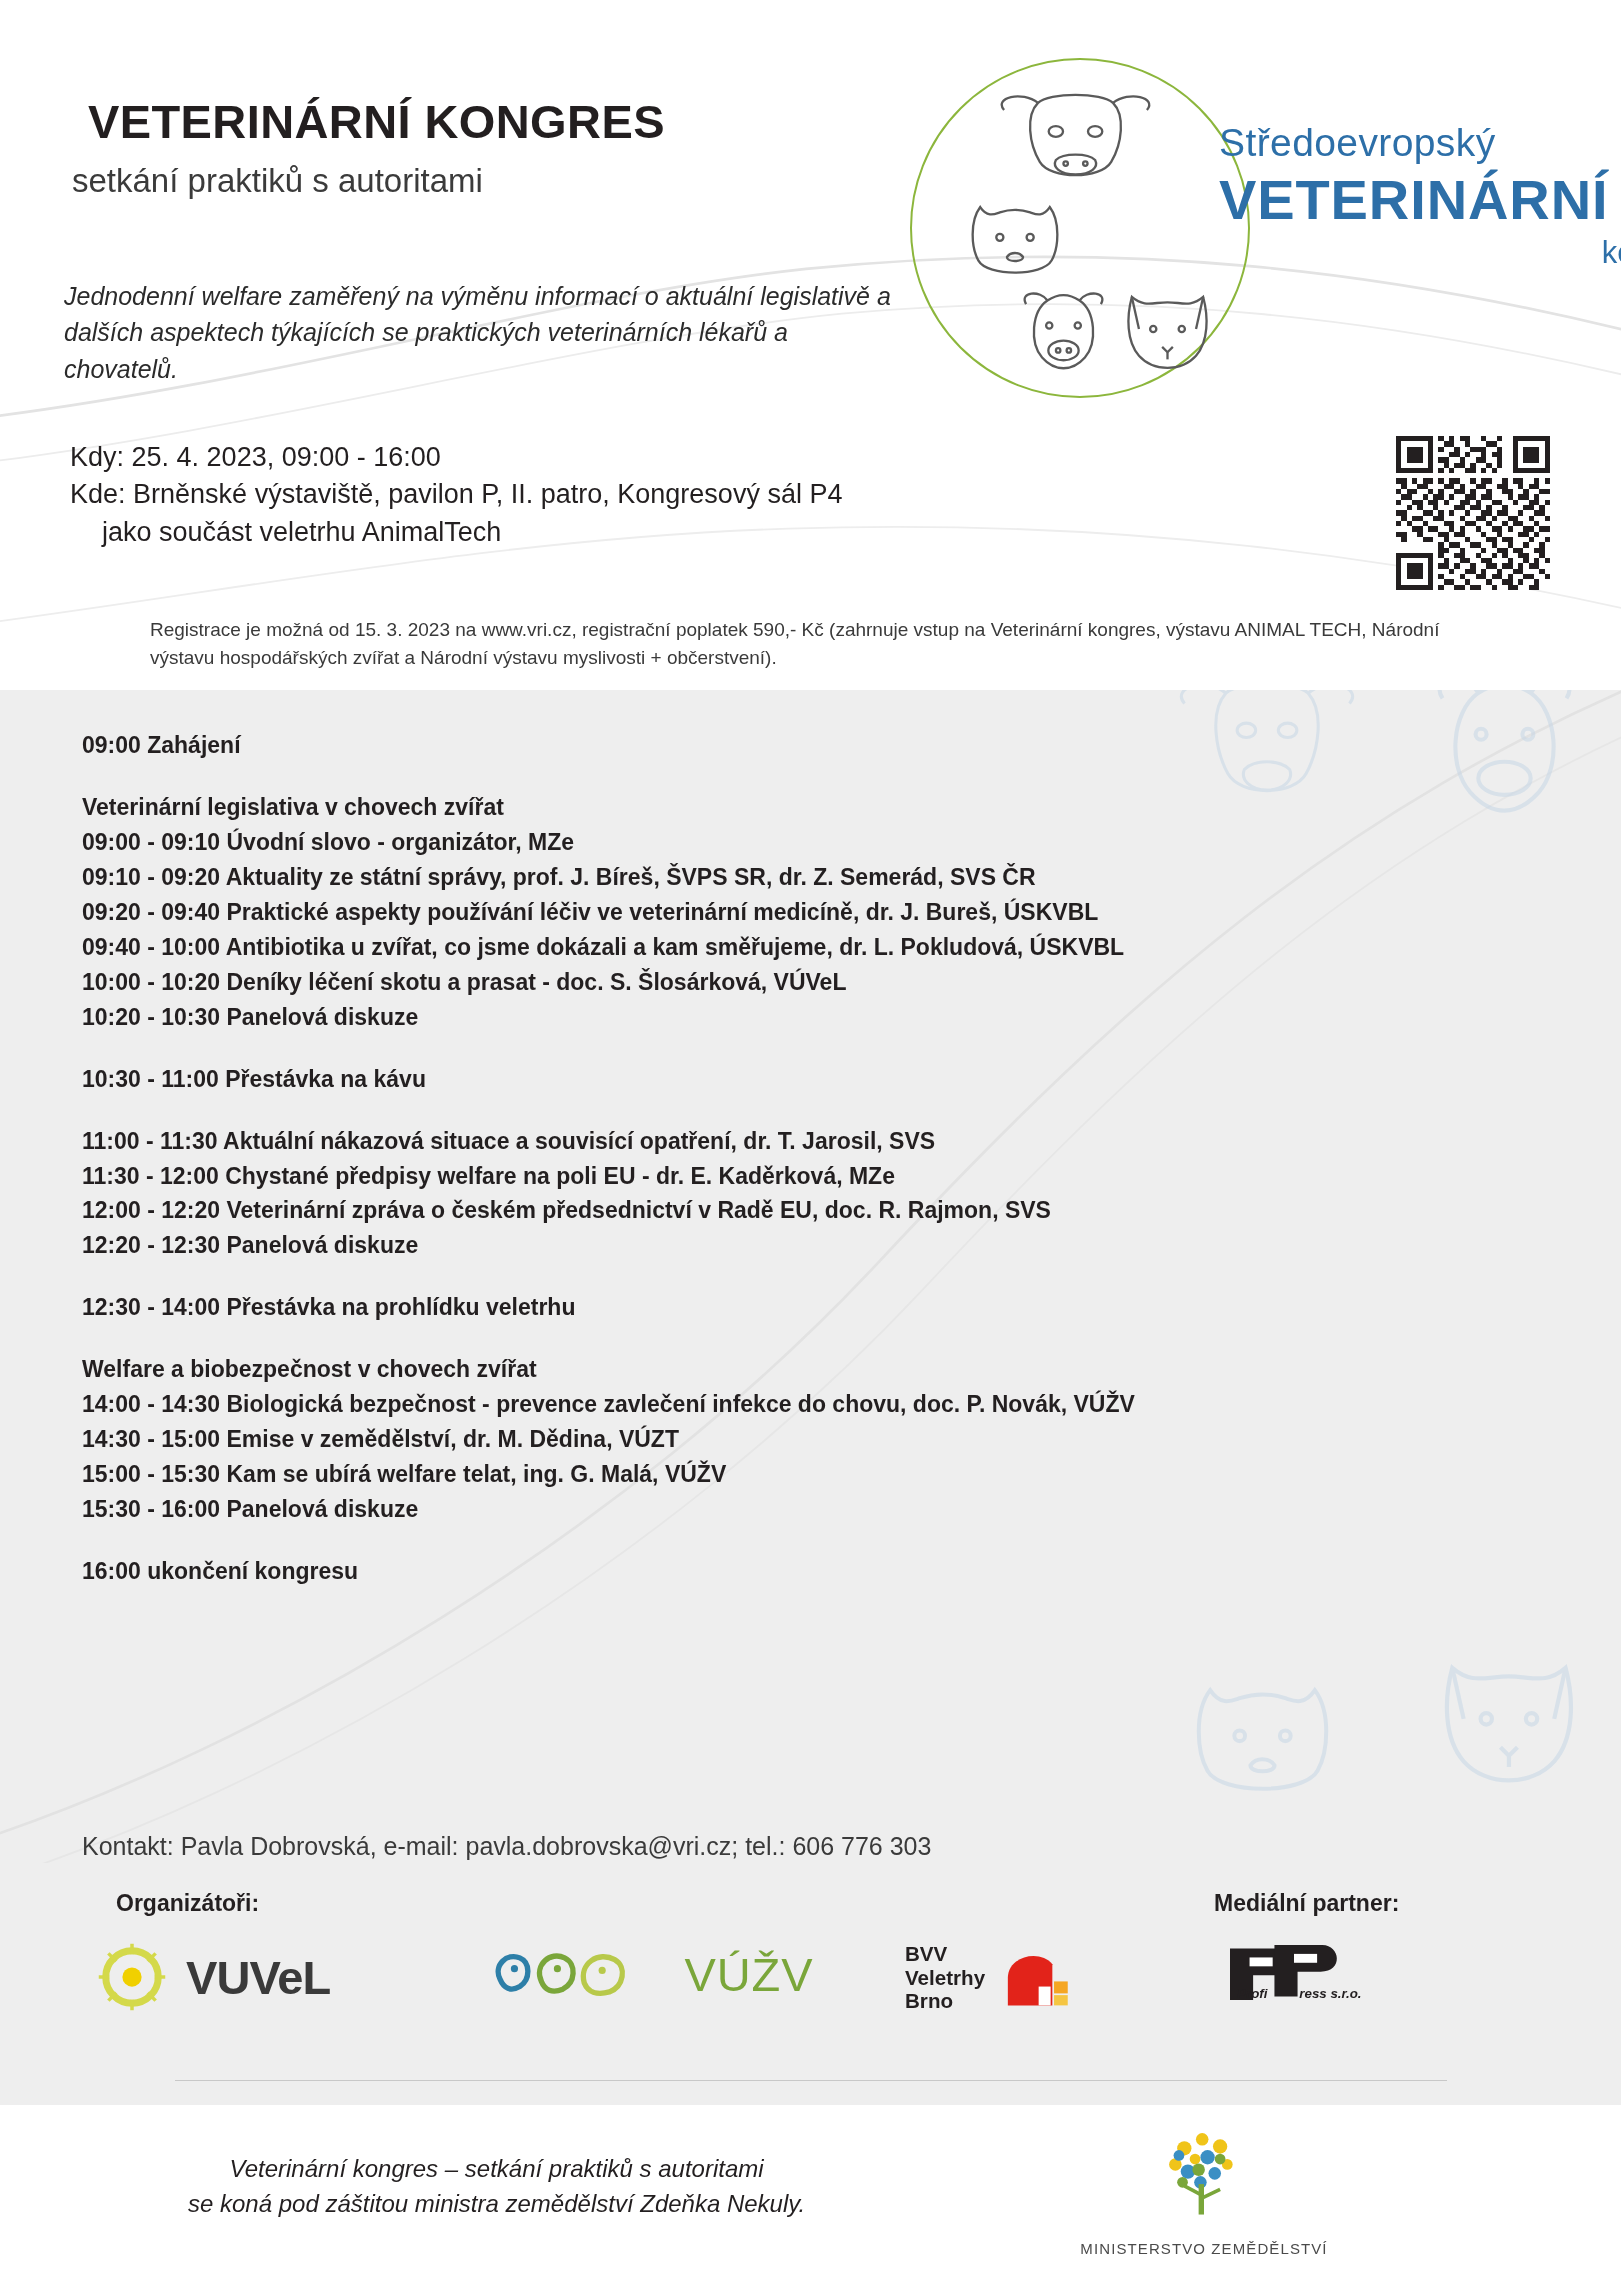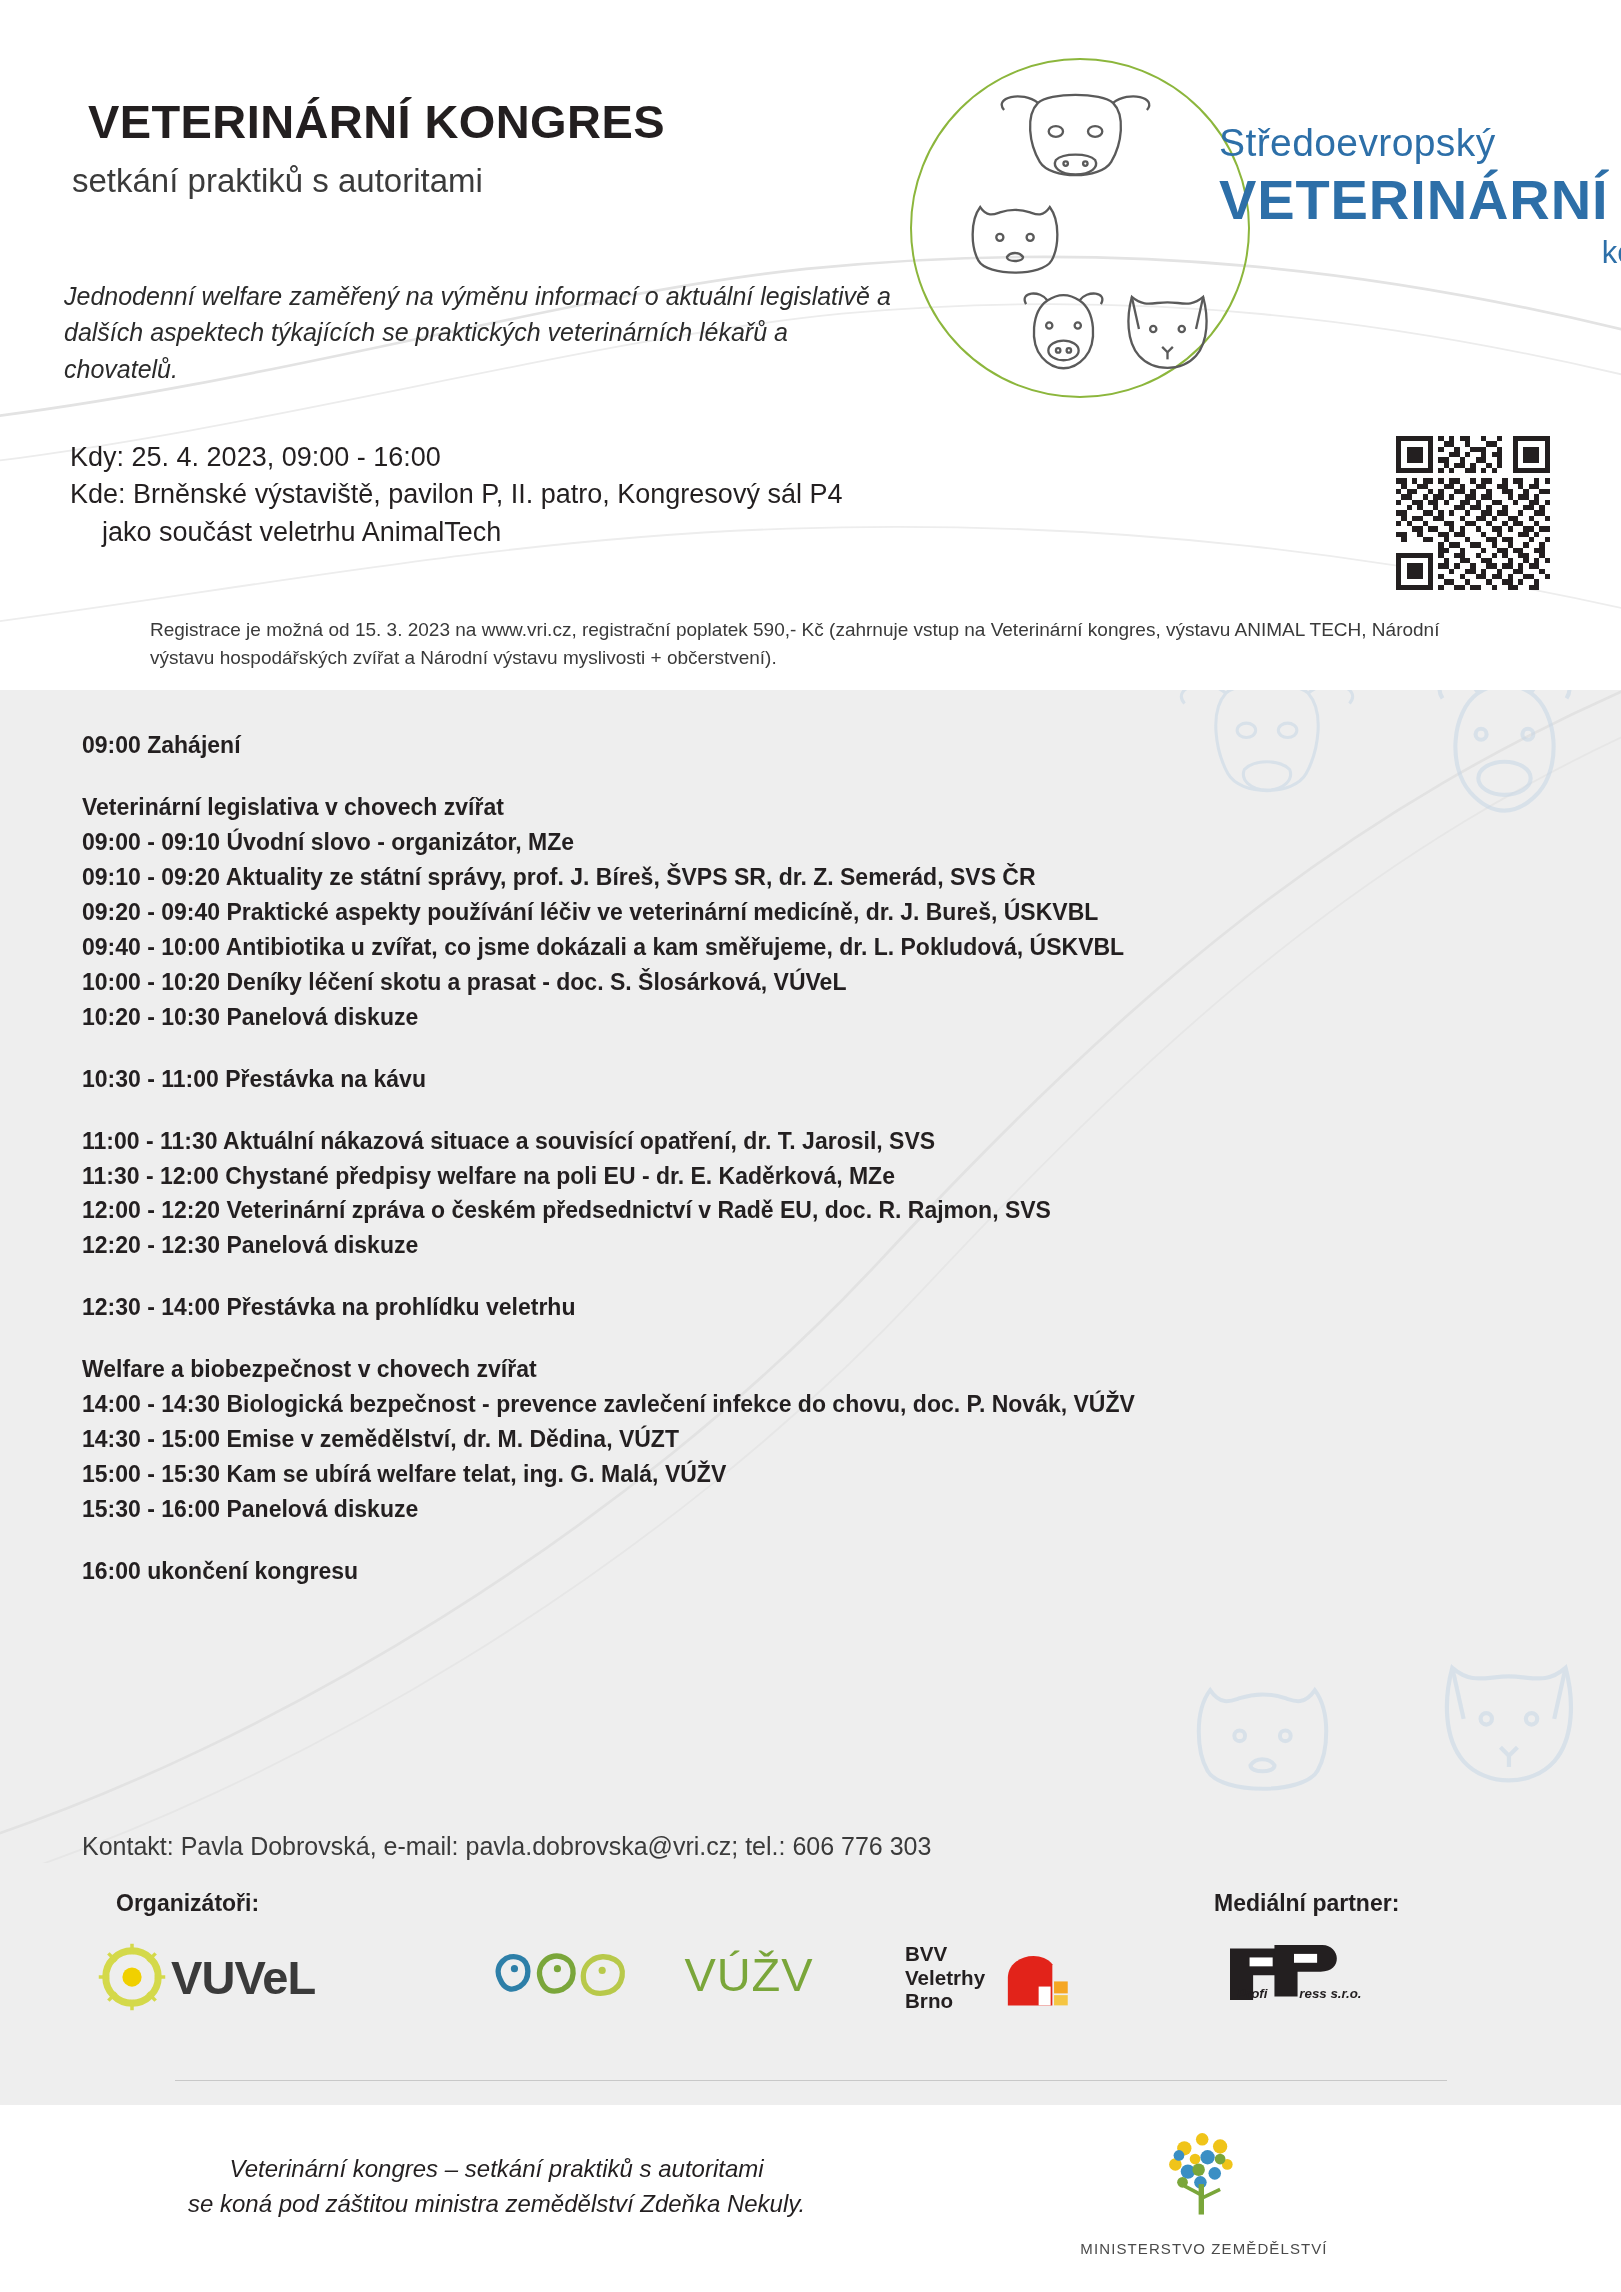--- a/index.html
+++ b/index.html
@@ -599,21 +599,21 @@
 
   <div class="prog-line bold">16:00 ukončení kongresu</div>
 </div>
 
 <div class="contact">Kontakt: Pavla Dobrovská, e-mail: pavla.dobrovska@vri.cz; tel.: 606 776 303</div>
 
 <div class="partners">
   <div class="partners-label org-label">Organizátoři:</div>
   <div class="partners-label media-label">Mediální partner:</div>
 
-  <div class="logo-vuvel" style="display:flex;align-items:center;gap:4px;">
+  <div class="logo-vuvel" style="display:flex;align-items:center;gap:19px;">
     <svg width="70" height="70" viewBox="0 0 80 80">
       <circle cx="40" cy="40" r="30" fill="none" stroke="#d4d94a" stroke-width="8"></circle>
       <circle cx="40" cy="40" r="11" fill="#f0d000"></circle>
       <g stroke="#d4d94a" stroke-width="4">
         <line x1="40" y1="2" x2="40" y2="14"></line>
           <line x1="40" y1="66" x2="40" y2="78"></line>
         <line x1="2" y1="40" x2="14" y2="40"></line>
           <line x1="66" y1="40" x2="78" y2="40"></line>
         <line x1="13" y1="13" x2="22" y2="22"></line>
           <line x1="58" y1="58" x2="67" y2="67"></line>

